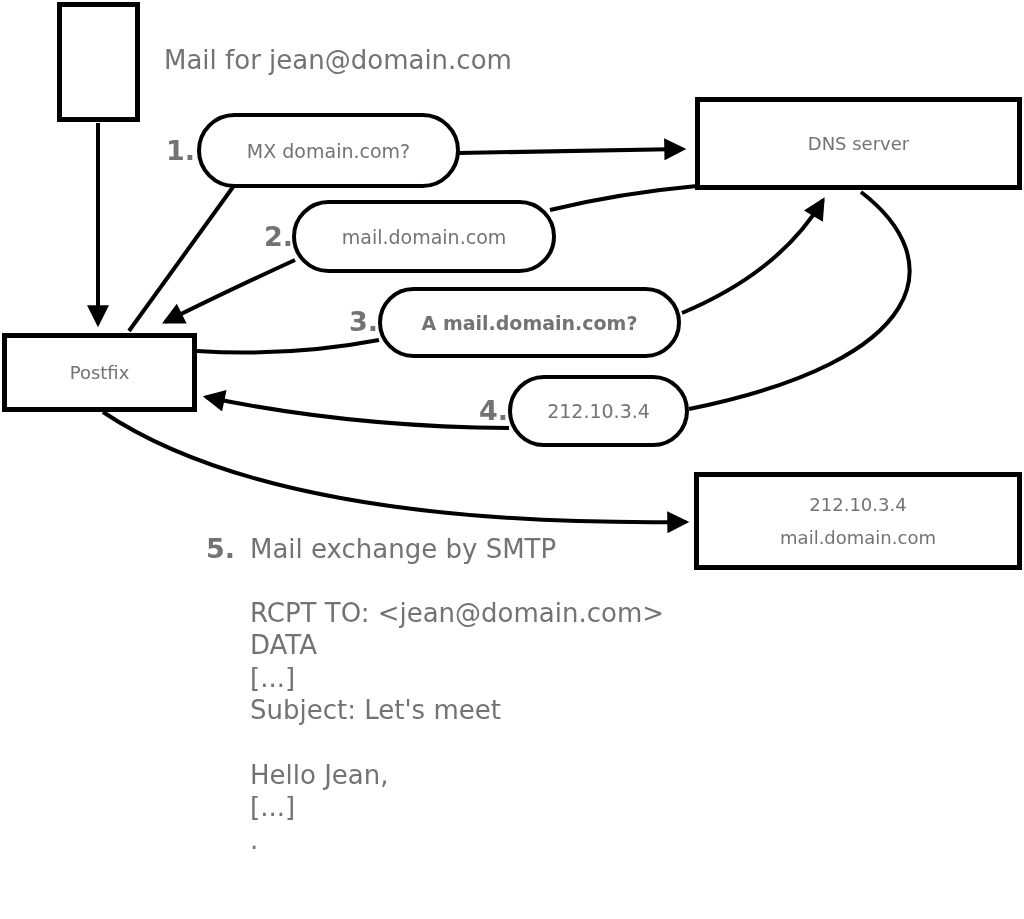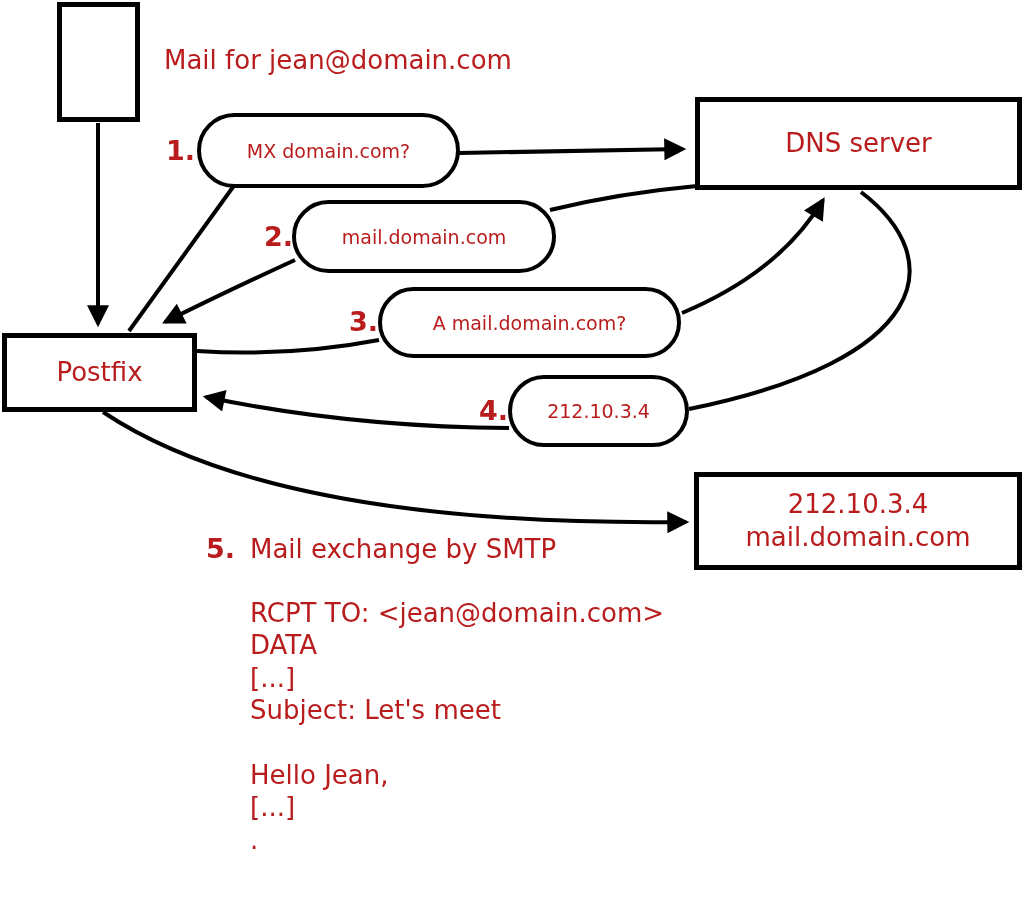--- a/index.html
+++ b/index.html
@@ -2,33 +2,33 @@
 <html><head>
 <meta charset="utf-8">
 <style>
   html,body{margin:0;padding:0;background:#ffffff;}
   #canvas{
     position:relative;
     width:1024px;
     height:919px;
     background:#ffffff;
     font-family:"DejaVu Sans","Liberation Sans",sans-serif;
-    color:#b91c1c;
+    color:#737373;
     overflow:hidden;
   }
   #connectors{position:absolute;left:0;top:0;width:1024px;height:919px;}
   .rect-node{
     position:absolute;
     border:5px solid #000;
     background:#fff;
     display:flex;
     flex-direction:column;
     align-items:center;
     justify-content:center;
-    font-size:26px;
+    font-size:18px;
     line-height:33px;
     box-sizing:border-box;
     text-align:center;
   }
   .pill{
     position:absolute;
     border:4px solid #000;
     border-radius:40px;
     background:#fff;
     display:flex;
@@ -105,21 +105,21 @@
     <span>212.10.3.4</span>
     <span>mail.domain.com</span>
   </div>
 
   <div class="pill" style="left:197px;top:113px;width:263px;height:75px;">
     <span>MX domain.com?</span>
   </div>
   <div class="pill" style="left:292px;top:200px;width:264px;height:73px;">
     <span>mail.domain.com</span>
   </div>
-  <div class="pill" style="left:378px;top:287px;width:303px;height:71px;">
+  <div class="pill" style="left:378px;top:287px;width:303px;height:71px;font-weight:bold;">
     <span>A mail.domain.com?</span>
   </div>
   <div class="pill" style="left:508px;top:375px;width:181px;height:72px;">
     <span>212.10.3.4</span>
   </div>
 
   <div class="num" style="left:150px;top:135px;width:45px;">1.</div>
   <div class="num" style="left:248px;top:221px;width:45px;">2.</div>
   <div class="num" style="left:333px;top:306px;width:45px;">3.</div>
   <div class="num" style="left:463px;top:395px;width:45px;">4.</div>

